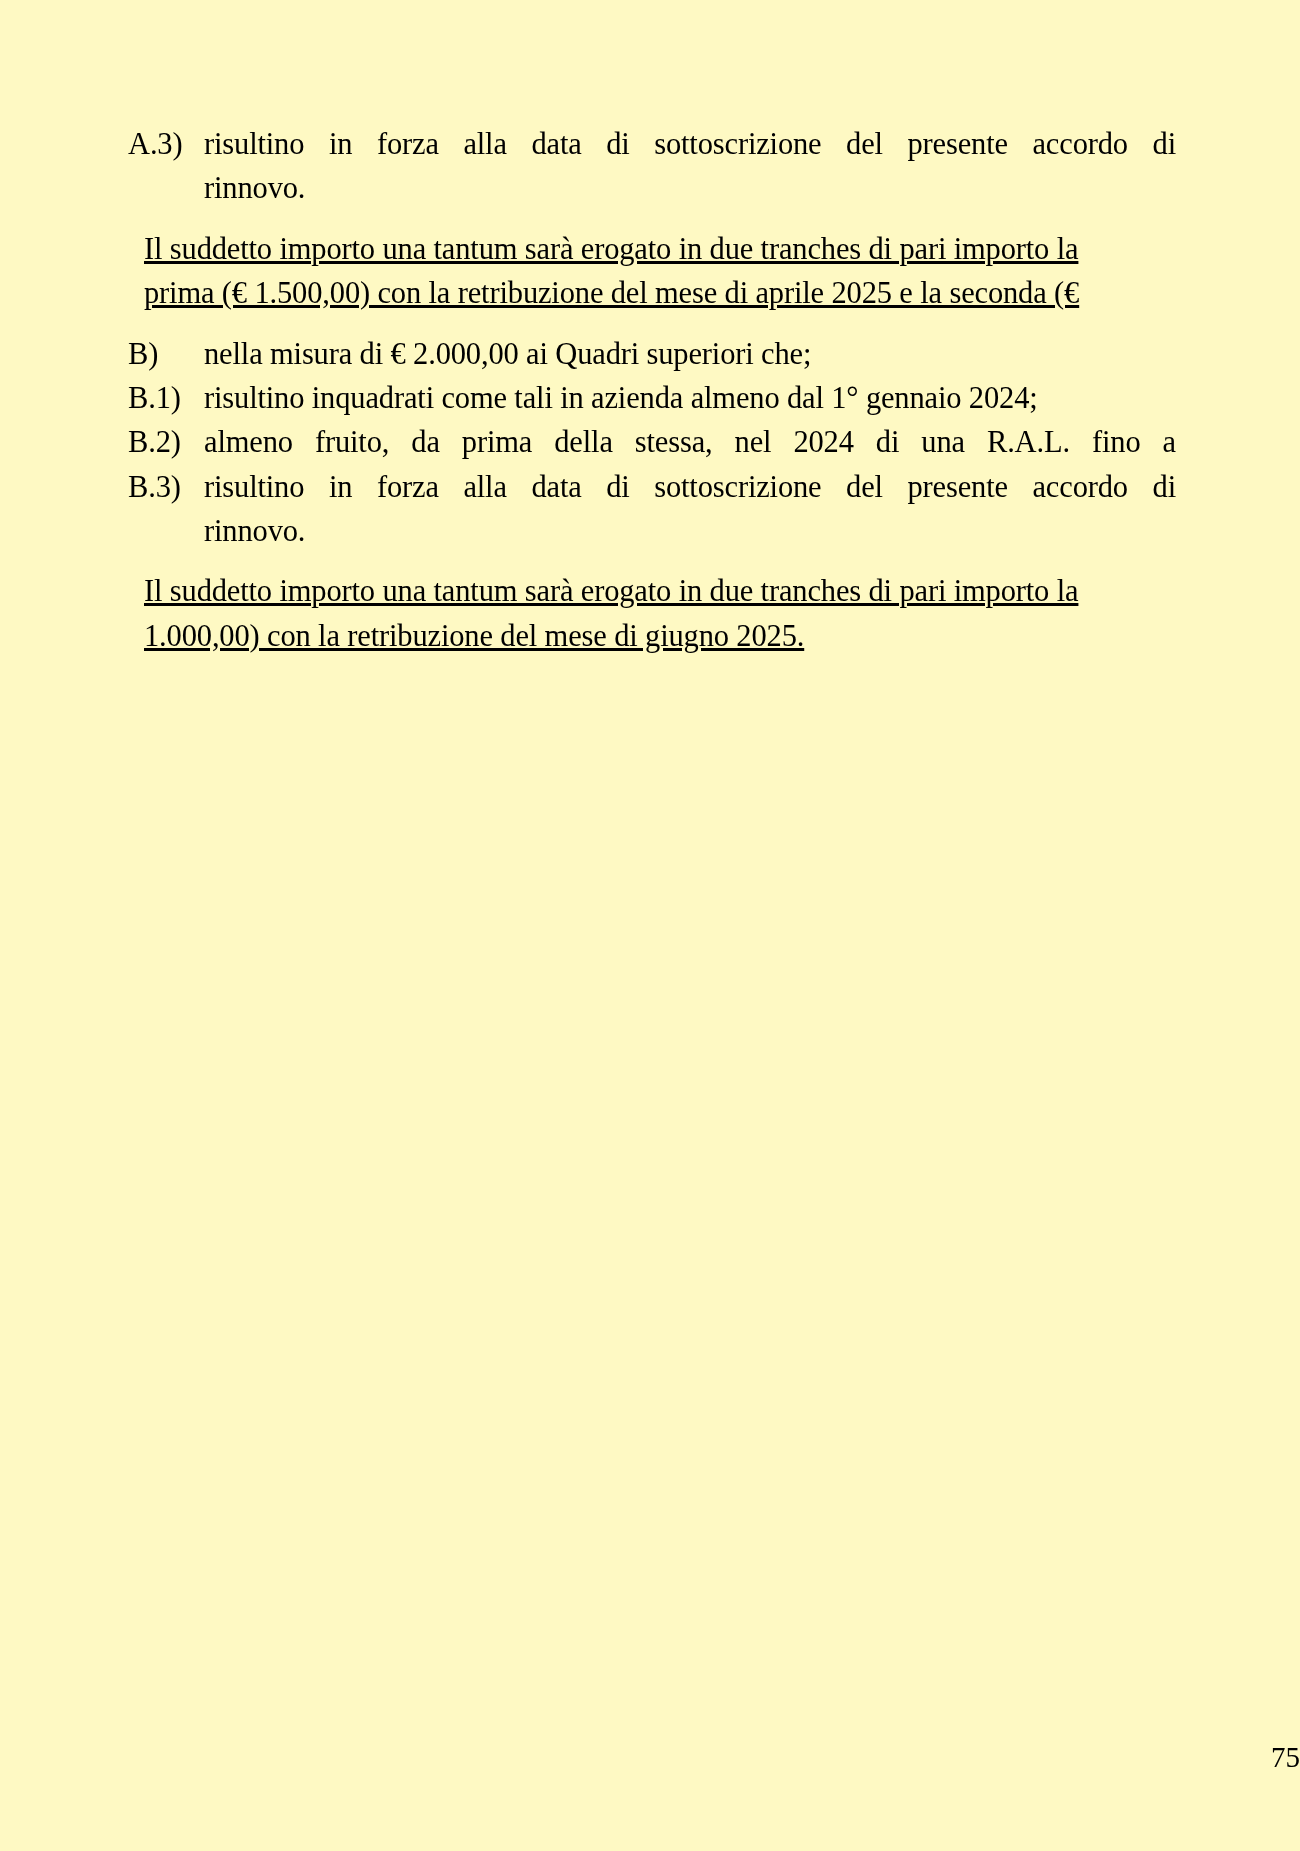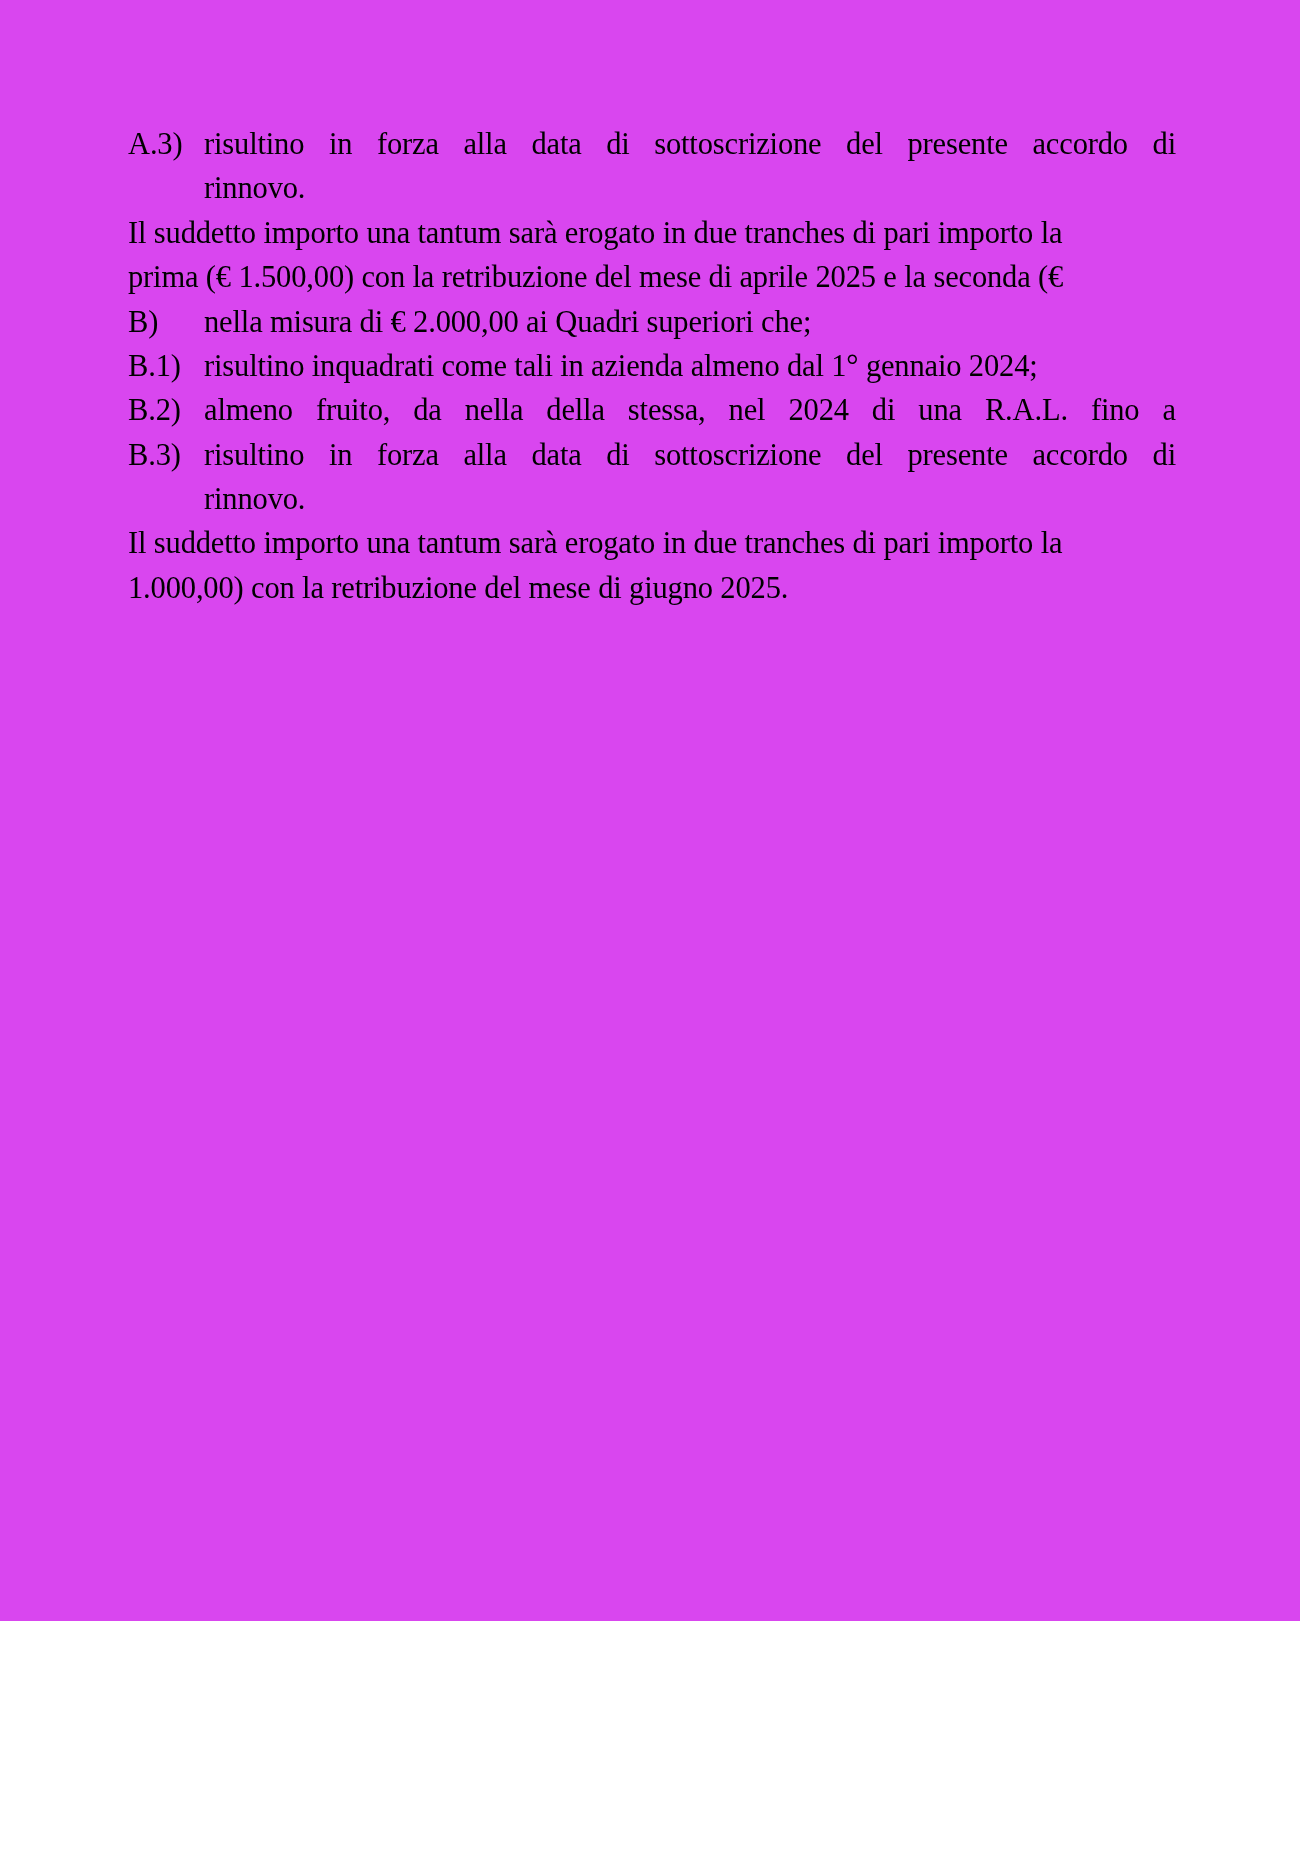--- a/index.html
+++ b/index.html
@@ -8,40 +8,41 @@
     padding: 0;
     background: #ffffff;
   }
   body {
     font-family: "Liberation Serif", "DejaVu Serif", serif;
     color: #000000;
   }
   .page {
     position: relative;
     width: 1300px;
-    height: 1621px;
+    height: 1851px;
     margin: 0 auto;
-    background: #d946ef;
+    background: #fef9c3;
     box-sizing: border-box;
     overflow: hidden;
   }
   .content {
     position: absolute;
     left: 128px;
     top: 122px;
     width: 1048px;
   }
   
   .para {
     font-size: 30.5px;
     line-height: 1.455;
-    margin: 0;
+    margin: 16px;
     text-align: justify;
     text-justify: inter-word;
     letter-spacing: -0.15px;
+    text-decoration: underline;
   }
   
   .para.flow {
     text-align: left;
   }
   .para.flow .ln {
     display: block;
     white-space: nowrap;
   }
 
@@ -136,21 +137,21 @@
       </span>
     </div>
 
     <div class="item">
       <span class="marker">B.2)</span>
       <span class="body">
         <span class="ln just">
             <span>almeno</span>
             <span>fruito,</span>
             <span>da</span>
-            <span>nella</span>
+            <span>prima</span>
             <span>della</span>
             <span>stessa,</span>
             <span>nel</span>
             <span>2024</span>
             <span>di</span>
             <span>una</span>
             <span>R.A.L.</span>
             <span>fino</span>
             <span>a</span>
           </span>

